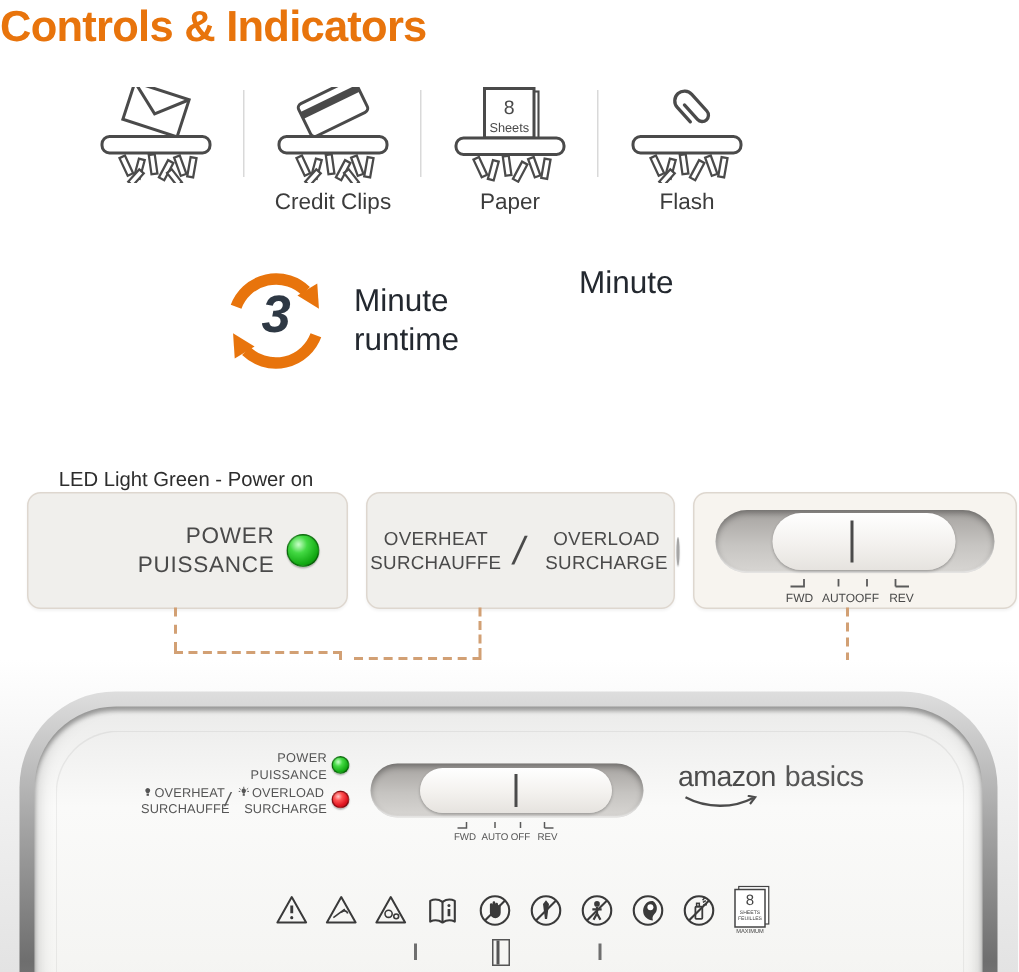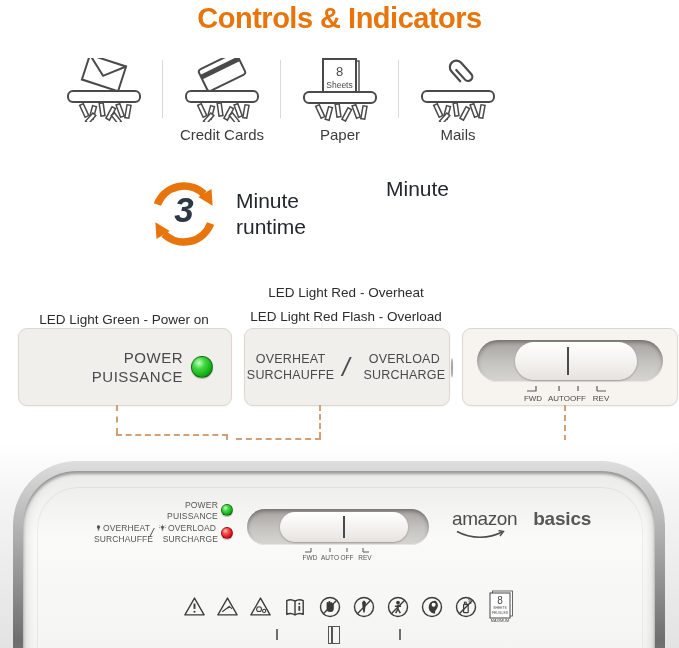--- a/index.html
+++ b/index.html
@@ -1,20 +1,20 @@
 <!DOCTYPE html>
 <html><head>
 <meta charset="utf-8">
 <style>
   html,body{margin:0;padding:0;background:#fff;}
   .page{position:relative;width:679px;height:648px;overflow:hidden;background:#fff;
         font-family:"Liberation Sans",sans-serif;}
   .abs{position:absolute;}
   
-  .title{left:0;top:2px;width:679px;text-align:center;font-size:29px;font-weight:bold;
+  .title{left:0;top:2px;width:679px;font-size:29px;font-weight:bold;
          color:#E8740C;letter-spacing:-0.5px;}
   
   .features{left:45px;top:56px;width:590px;display:flex;}
   .feature{width:118px;position:relative;text-align:center;}
   .feature:not(:last-child)::after{content:"";position:absolute;right:0;top:4px;height:58px;
          border-right:1px solid #d9d9d9;}
   .feature .ficon{height:66px;display:flex;align-items:flex-end;justify-content:center;}
   .feature .flabel{margin-top:4px;font-size:15px;color:#3c3c3c;}
   
   .stat{display:flex;align-items:center;}
@@ -57,21 +57,21 @@
   .sh-crease{left:37px;top:487px;width:604px;height:230px;border-radius:42px 42px 0 0;
          border:1px solid rgba(0,0,0,.055);border-bottom:none;}
   .pa-pow{left:146px;top:500px;width:72px;text-align:right;font-size:8.5px;line-height:10.5px;
           color:#555;letter-spacing:.2px;}
   .pa-alert{left:94px;top:523px;width:124px;font-size:8.5px;color:#555;letter-spacing:.1px;position:absolute;}
   .pa-row1{display:flex;justify-content:space-between;align-items:center;padding:0 2px;}
   .pa-row2{display:flex;justify-content:space-between;margin-top:1px;}
   .pa-slash{position:absolute;left:56px;top:2px;font-size:13px;font-style:italic;color:#555;}
   .brand{left:452px;top:508px;font-size:19px;color:#4c4c4c;}
   .brand b{font-weight:normal;letter-spacing:-0.4px;}
-  .brand span.lite{font-weight:bold;color:#575757;margin-left:16px;letter-spacing:-0.2px;text-align:right;}
+  .brand span.lite{font-weight:normal;color:#575757;margin-left:6px;letter-spacing:-0.2px;text-align:right;}
   .wicons{left:183px;top:590px;display:flex;align-items:center;gap:10px;}
   .wicons svg{display:block;}
   .slotmark{background:#6f6f6f;}
 </style>
 </head>
 <body>
 
 <div class="page">
 
   <div class="abs title">Controls &amp; Indicators</div>
@@ -111,21 +111,21 @@
             <rect x="33" y="48" width="4" height="13" transform="rotate(15 35 54)"></rect>
             <rect x="42" y="45" width="4" height="13" transform="rotate(-8 44 51)"></rect>
             <rect x="51" y="49" width="4" height="13" transform="rotate(28 53 55)"></rect>
             <rect x="60" y="46" width="4" height="13" transform="rotate(-20 62 52)"></rect>
             <rect x="68" y="47" width="4" height="13" transform="rotate(10 70 53)"></rect>
             <rect x="31" y="55" width="4" height="11" transform="rotate(42 33 60)"></rect>
             <rect x="56" y="55" width="4" height="11" transform="rotate(-38 58 60)"></rect>
           </g>
         </svg>
       </div>
-      <div class="flabel">Credit Cards</div>
+      <div class="flabel">Credit Clips</div>
     </div>
     <div class="feature">
       <div class="ficon">
         <svg width="92" height="64" viewBox="0 0 92 64" fill="none" stroke="#4a4a4a" stroke-width="2">
           <rect x="32" y="3" width="33" height="33" fill="#fff" stroke-width="1.4"></rect>
           <rect x="29" y="1" width="33" height="33" fill="#fff"></rect>
           <text x="45.5" y="18" font-size="13" fill="#4a4a4a" stroke="none" text-anchor="middle">8</text>
           <text x="45.5" y="30" font-size="8.5" fill="#4a4a4a" stroke="none" text-anchor="middle">Sheets</text>
           <rect x="10" y="34" width="72" height="11" rx="5" fill="#fff"></rect>
           <g stroke-width="1.5" fill="#fff">
@@ -149,21 +149,21 @@
             <rect x="24" y="46" width="4" height="13" transform="rotate(-25 26 52)"></rect>
             <rect x="33" y="48" width="4" height="13" transform="rotate(15 35 54)"></rect>
             <rect x="42" y="45" width="4" height="13" transform="rotate(-8 44 51)"></rect>
             <rect x="51" y="49" width="4" height="13" transform="rotate(28 53 55)"></rect>
             <rect x="60" y="46" width="4" height="13" transform="rotate(-20 62 52)"></rect>
             <rect x="68" y="47" width="4" height="13" transform="rotate(10 70 53)"></rect>
             <rect x="31" y="55" width="4" height="11" transform="rotate(42 33 60)"></rect>
           </g>
         </svg>
       </div>
-      <div class="flabel">Mails</div>
+      <div class="flabel">Flash</div>
     </div>
   </div>
 
   <div class="abs stat" style="left:146px;top:176px;">
     <div class="icon-wrap">
       <svg width="76" height="76" viewBox="0 0 80 80" fill="none">
         <path d="M12,30 A30,30 0 0 1 61,19" stroke="#E8740C" stroke-width="8"></path>
         <polygon points="0,-8 14,3 -3,8" transform="translate(63,19) rotate(48)" fill="#E8740C"></polygon>
         <path d="M68,50 A30,30 0 0 1 19,61" stroke="#E8740C" stroke-width="8"></path>
         <polygon points="0,-8 14,3 -3,8" transform="translate(17,61) rotate(228)" fill="#E8740C"></polygon>
@@ -186,24 +186,20 @@
   <div class="cbox" style="left:18px;top:328px;width:212px;height:76px;">
     <div class="powbox">
       <div class="powtext">
         <div>POWER</div>
         <div>PUISSANCE</div>
       </div>
       <div class="led green" style="width:20px;height:20px;margin-left:8px;"></div>
     </div>
   </div>
 
-  <div class="abs hdr" style="left:234px;top:281px;width:224px;">
-    <div>LED Light Red - Overheat</div>
-    <div>LED Light Red Flash - Overload</div>
-  </div>
   <div class="cbox" style="left:244px;top:328px;width:204px;height:76px;">
     <div class="alertbox">
       <svg width="11" height="16" viewBox="0 0 14 18">
         <path d="M7,1.5 a4.6,4.6 0 0 1 3.2,7.9 c-0.9,0.9 -1.2,1.6 -1.2,2.6 h-4 c0,-1 -0.3,-1.7 -1.2,-2.6 A4.6,4.6 0 0 1 7,1.5 Z" fill="#4a4a4a"></path>
         <rect x="4.8" y="12.6" width="4.4" height="1.8" fill="#4a4a4a"></rect>
         <rect x="5.5" y="15" width="3" height="1.4" fill="#4a4a4a"></rect>
       </svg>
       <div class="astack">
         <div>OVERHEAT</div>
         <div>SURCHAUFFE</div>

